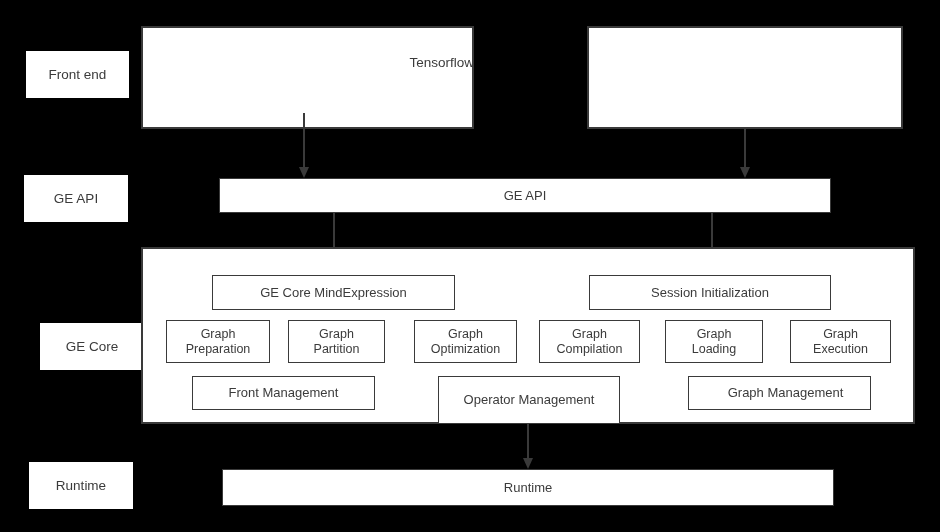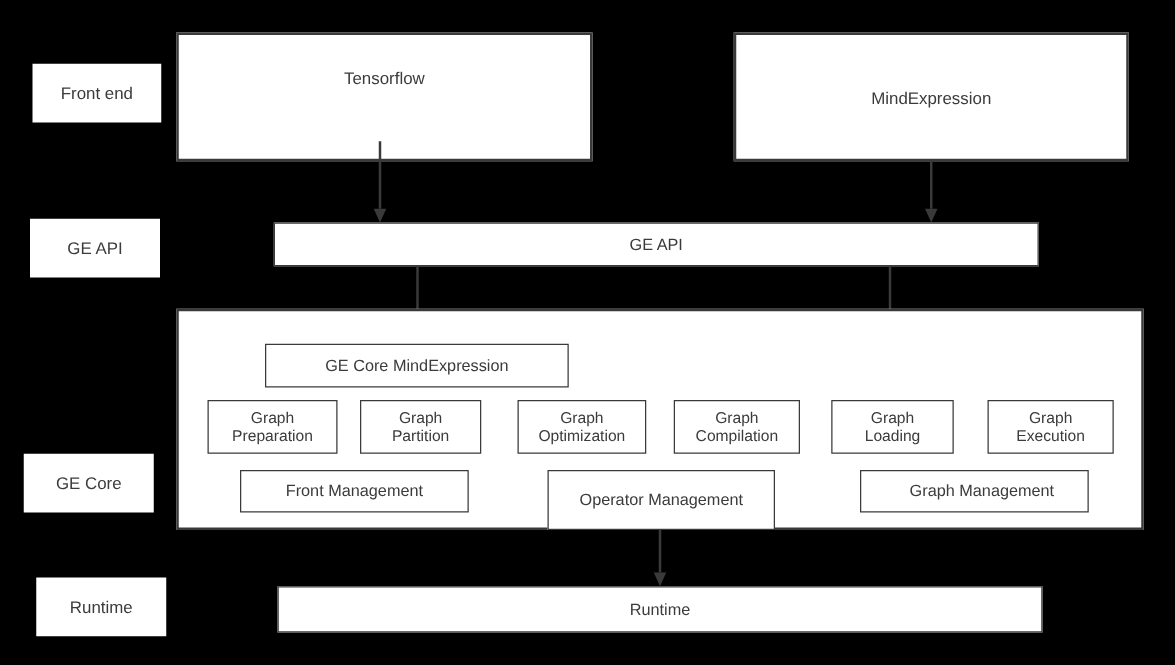--- a/index.html
+++ b/index.html
@@ -42,21 +42,21 @@
     font-size: 13px;
   }
   .node-sm {
     border: 1.8px solid #3a3a3a;
     font-size: 12.5px;
   }
   .panel-title {
     position: absolute;
     color: #3b3b3b;
     font-size: 13.5px;
-    text-align: center;
+    text-align: right;
     white-space: nowrap;
   }
   
   .conn {
     position: absolute;
   }
   .conn .stem {
     position: absolute;
     left: 0;
     top: 0;
@@ -73,28 +73,27 @@
     border-top: 11px solid #3a3a3a;
   }
 </style>
 </head>
 <body>
 
 <div id="stage">
 
   <div class="box plate" style="left:26px;  top:51px;  width:103px; height:47px;">Front end</div>
   <div class="box plate" style="left:24px;  top:175px; width:104px; height:47px;">GE API</div>
-  <div class="box plate" style="left:19px;  top:323px; width:104px; height:47px;margin-top:40px;">GE Core</div>
+  <div class="box plate" style="left:40px;  top:323px; width:104px; height:47px;">GE Core</div>
   <div class="box plate" style="left:29px;  top:462px; width:104px; height:47px;">Runtime</div>
 
   <div class="box panel" style="left:141px; top:26px; width:333px; height:103px;"></div>
   <div class="panel-title" style="left:141px; top:55px; width:333px;">Tensorflow</div>
 
   <div class="box panel" style="left:587px; top:26px; width:316px; height:103px;"></div>
-  <div class="panel-title" style="left:587px; top:71px; width:316px;">MindExpression</div>
 
   <div class="conn" style="left:303px; top:113px; height:65px;">
     <div class="stem" style="height:54px;"></div>
     <div class="head" style="top:54px;"></div>
   </div>
 
   <div class="conn" style="left:744px; top:129px; height:49px;">
     <div class="stem" style="height:38px;"></div>
     <div class="head" style="top:38px;"></div>
   </div>
@@ -107,20 +106,21 @@
   </div>
 
   <div class="conn" style="left:711px; top:213px; height:62px;">
     <div class="stem" style="height:51px;"></div>
     <div class="head" style="top:51px;"></div>
   </div>
 
   <div class="box panel" style="left:141px; top:247px; width:774px; height:177px;"></div>
 
   <div class="box node" style="left:212px; top:275px; width:243px; height:35px;">GE Core MindExpression</div>
+  <div class="box node" style="left:589px; top:275px; width:242px; height:35px;">Session Initialization</div>
 
   <div class="box node-sm" style="left:166px; top:320px; width:104px; height:43px;">Graph
 Preparation</div>
   <div class="box node-sm" style="left:288px; top:320px; width:97px;  height:43px;">Graph
 Partition</div>
   <div class="box node-sm" style="left:414px; top:320px; width:103px; height:43px;">Graph
 Optimization</div>
   <div class="box node-sm" style="left:539px; top:320px; width:101px; height:43px;">Graph
 Compilation</div>
   <div class="box node-sm" style="left:665px; top:320px; width:98px;  height:43px;">Graph

